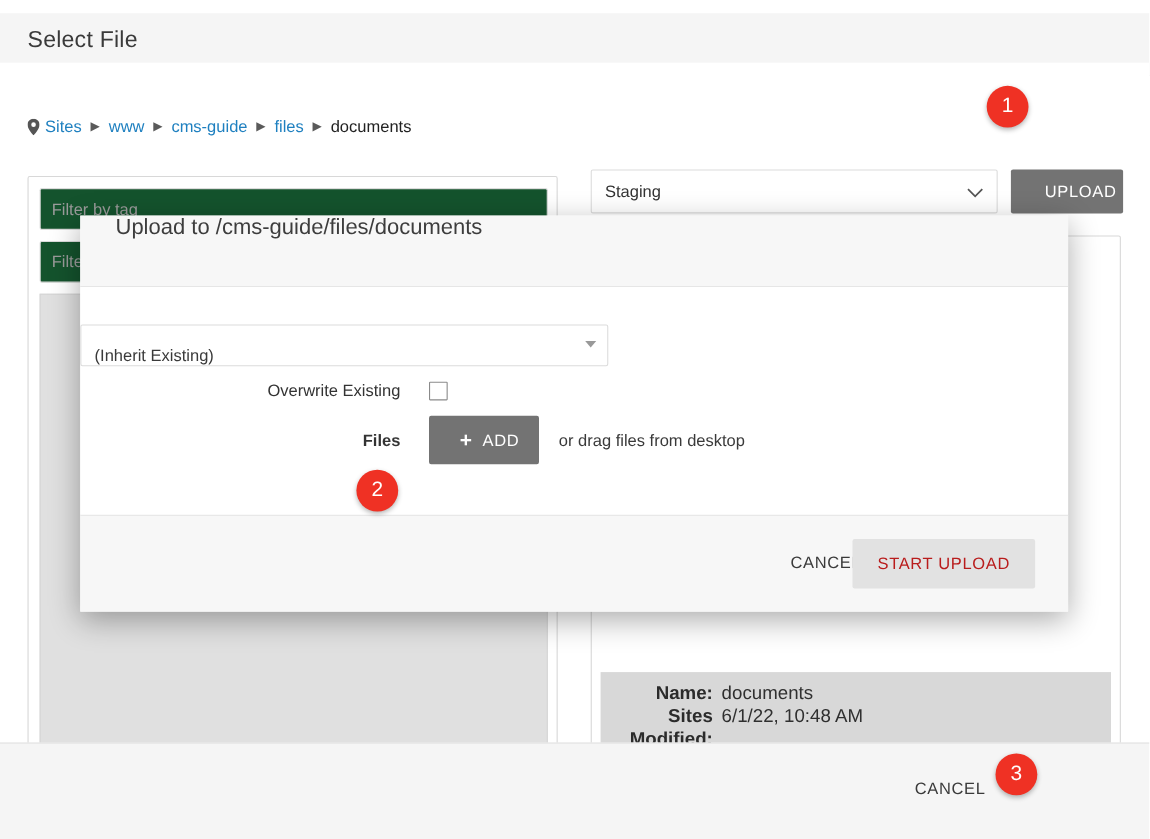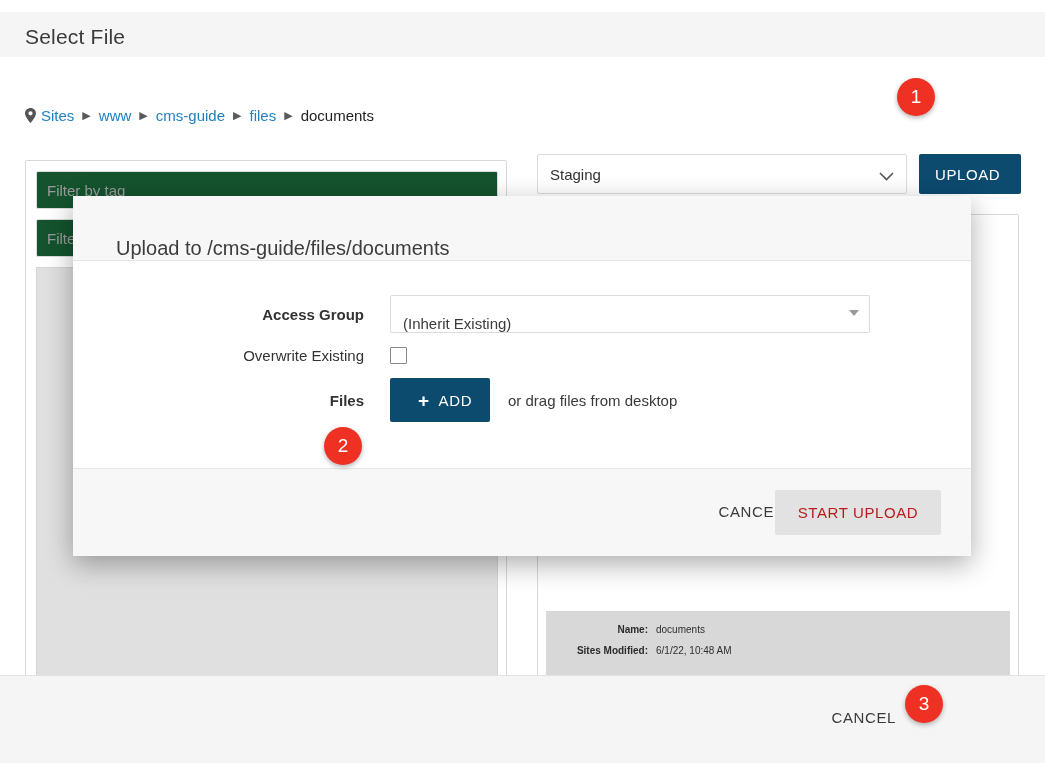--- a/index.html
+++ b/index.html
@@ -48,23 +48,23 @@
     background: #fff; border: 1px solid #dcdcdc; border-radius: 2px;
     padding: 0 30px 0 12px; font-size: 15px; color: #333;
     display: flex; align-items: center; cursor: pointer;
   }
   .env-caret {
     position: absolute; right: 12px; top: 12px; color: #555;
   }
 
   
   .btn-primary {
-    background: #0c4a6e; color: #ffffff; border: none; border-radius: 2px;
+    background: #737373; color: #ffffff; border: none; border-radius: 2px;
     font-family: "Liberation Sans", sans-serif; font-size: 15px;
-    letter-spacing: .6px; cursor: pointer; text-align: left; padding-left: 16px;
+    letter-spacing: .6px; cursor: pointer; text-align: right; padding-left: 16px;
   }
   .upload-btn {
     position: absolute; left: 919px; top: 97px; width: 102px; height: 40px;
   }
 
   
   .left-panel {
     position: absolute; left: 25px; top: 103px; width: 482px; height: 538px;
     background: #ffffff; border: 1px solid #d8d8d8; border-radius: 2px;
   }
@@ -84,21 +84,21 @@
 
   
   .right-panel {
     position: absolute; left: 537px; top: 157px; width: 482px; height: 484px;
     background: #ffffff; border: 1px solid #d8d8d8; border-radius: 2px;
   }
   .info-box {
     position: absolute; left: 8px; bottom: 8px; width: 464px; height: 78px;
     background: #d8d8d8; padding: 8px 0 0 0;
   }
-  .info-row { display: flex; font-size: 10px; line-height: 21px; }
+  .info-row { display: flex; font-size: 17px; line-height: 21px; }
   .info-label {
     width: 110px; text-align: right; font-weight: bold; color: #2b2b2b;
     padding-right: 8px;
   }
   .info-value { color: #2f2f2f; }
 
   
   .footer {
     position: absolute; left: 0; top: 675px; width: 1045px; height: 88px;
     background: #f5f5f5; border-top: 1px solid #e2e2e2;
@@ -113,21 +113,21 @@
   }
 
   
   .modal {
     position: absolute; left: 73px; top: 196px; width: 898px; height: 360px;
     background: #ffffff;
     box-shadow: 0 8px 26px rgba(0,0,0,0.33);
   }
   .modal-header {
     height: 65px; background: #f7f7f7; border-bottom: 1px solid #e6e6e6;
-    display: flex; align-items: flex-end; padding-left: 43px;
+    display: flex; align-items: flex-start; padding-left: 32px;
   }
   .modal-header .modal-title {
     font-size: 20px; color: #3d3d3d; font-weight: 400;
   }
   .modal-body {
     position: relative; height: 207px; background: #ffffff; padding-top: 34px;
   }
   .form-row { display: flex; align-items: center; margin-bottom: 14px; }
   .form-label {
     width: 317px; text-align: right; padding-right: 26px; font-size: 15px;
@@ -246,21 +246,20 @@
   </div>
 
   <div class="modal">
     <div class="modal-header">
       <span class="modal-title">Upload to /cms-guide/files/documents</span>
     </div>
 
     <div class="modal-body">
 
       <div class="form-row">
-        <div class="form-label bold">Access Group</div>
         <div class="access-select">
           <span>(Inherit Existing)</span>
           <span class="access-caret"></span>
         </div>
       </div>
 
       <div class="form-row">
         <div class="form-label">Overwrite Existing</div>
         <div class="checkbox"></div>
       </div>

